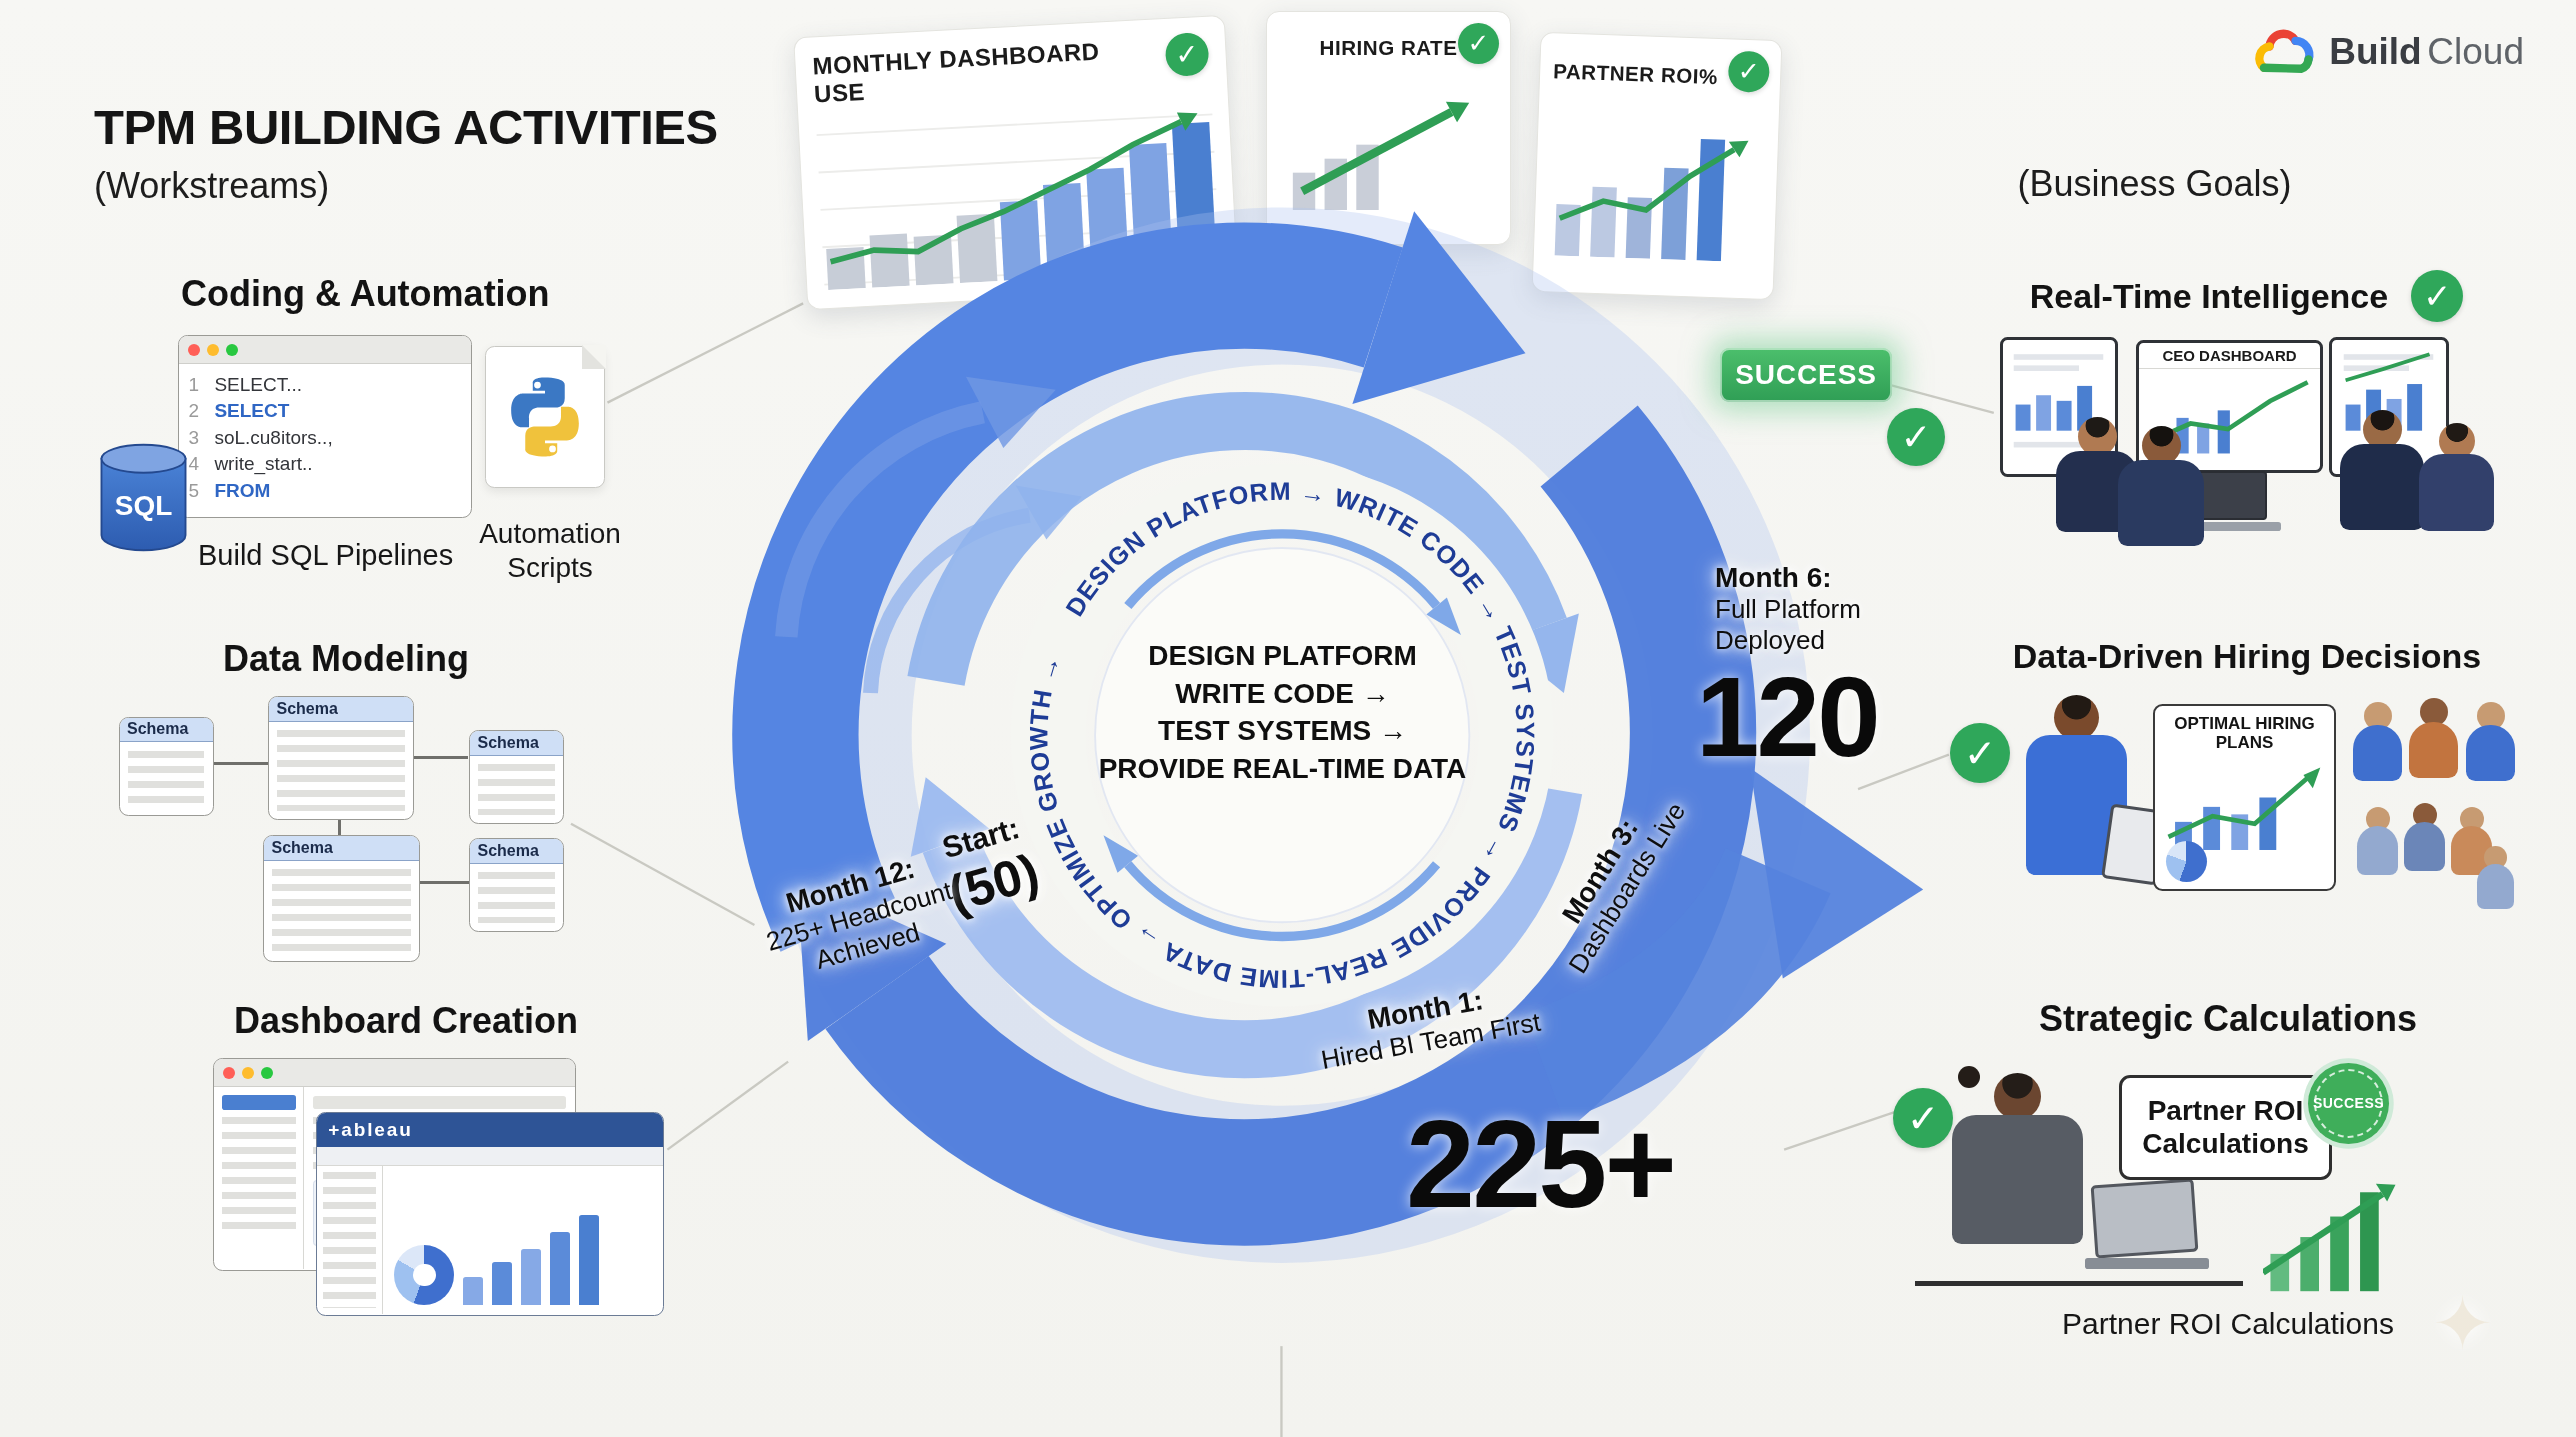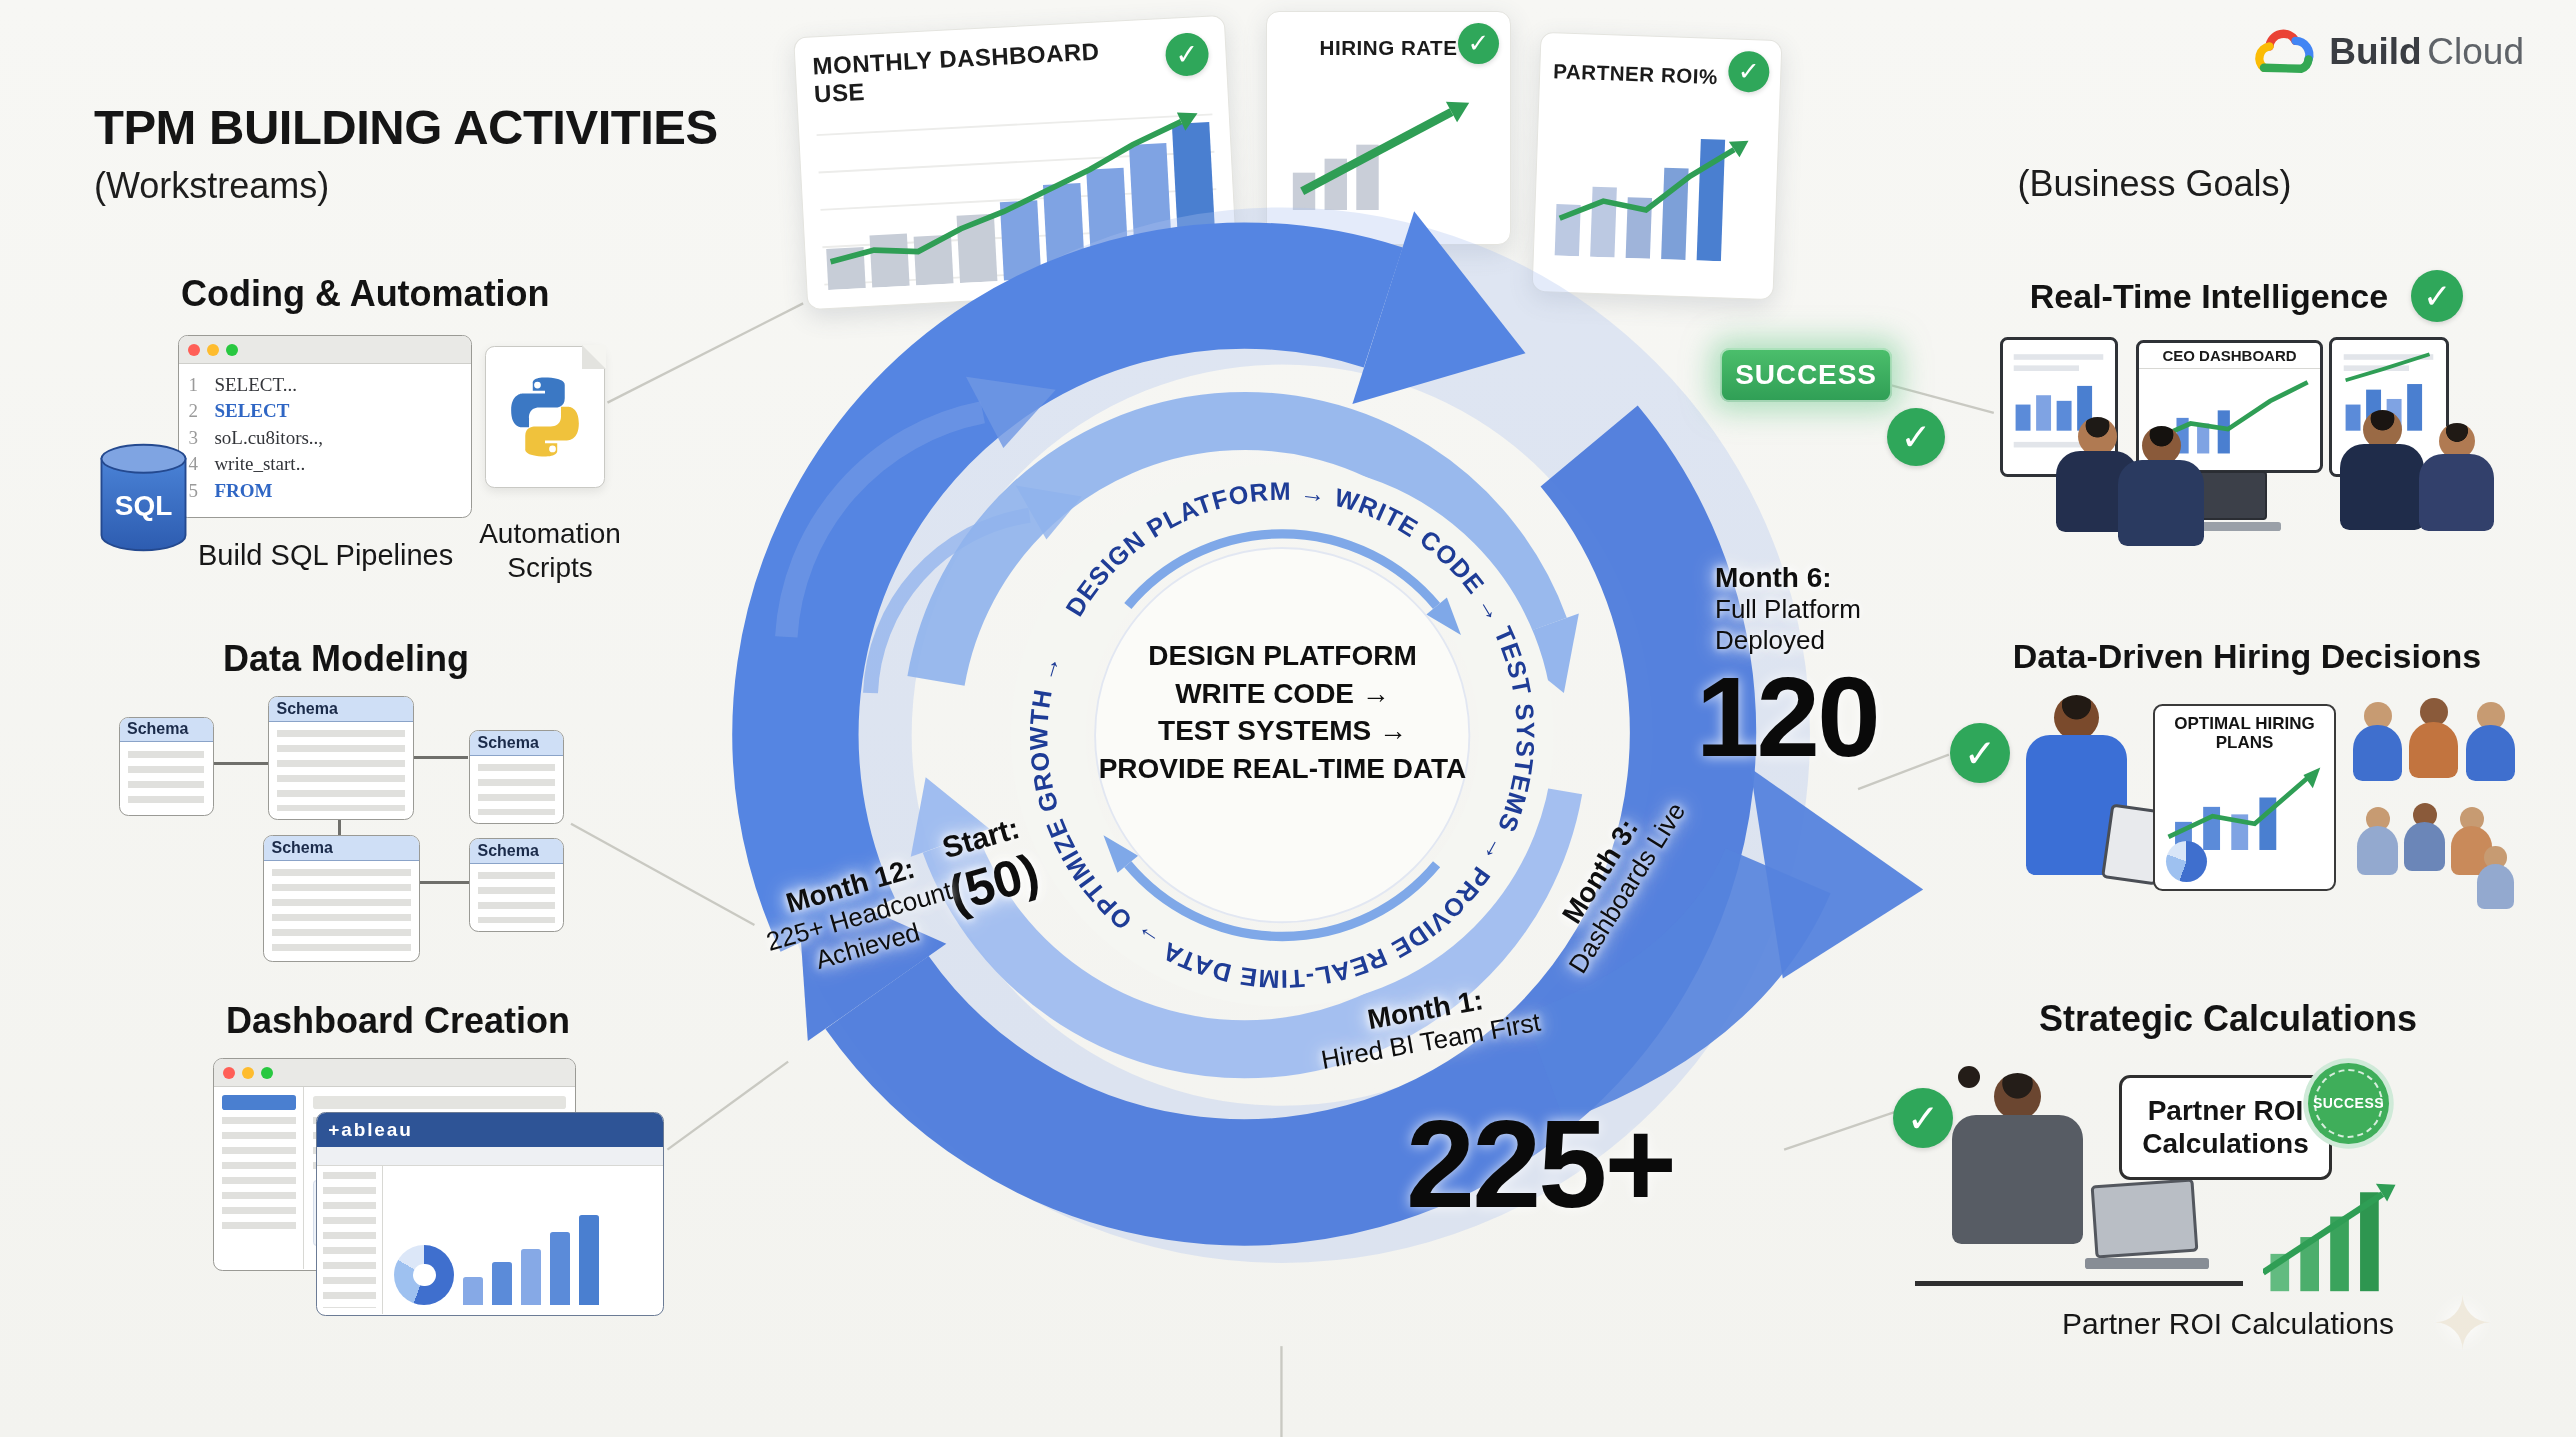--- a/index.html
+++ b/index.html
@@ -23,21 +23,21 @@
   .titlebar { height:28px; background:#e9e9e6; display:flex; align-items:center; gap:6.6px;
               padding:0 9.4px; border-bottom:0.9px solid #cfcfcb; }
   .dot { width:12px; height:12px; border-radius:50%; }
   .stripes { background:repeating-linear-gradient(#e0e0dd 0 6.6px, transparent 6.6px 15px); }
 
   .schema-head { background:#cfdff6; font-size:16px; font-weight:700; padding:2.8px 7.5px;
                  border-bottom:1.4px solid #8aa3c8; color:#1b2b4a; }
   .schema-body { margin:8.4px; }
   .conn { position:absolute; background:#6f6f6b; }
 
-  .code-body { font-family:Liberation Serif, serif; font-size:19px;
+  .code-body { font-family:Liberation Sans, sans-serif; font-size:19px;
                padding:7.5px 9.4px; line-height:1.4; color:#33353a; }
   .ln { color:#9a9a9a; display:inline-block; width:26px; }
   .kw { color:#2f66c4; font-weight:700; }
 
   .milestone { text-align:center; color:#0e0e0e; z-index:3;
                text-shadow:0 0 7.5px #fff, 0 0 15px #fff, 0 0 24px rgba(255,255,255,.85); }
   .m-label { display:block; font-weight:800; font-size:28px; }
   .m-desc { display:block; font-size:26px; line-height:1.18; }
   .bignum { font-weight:800; color:#0a0a0a; letter-spacing:-2.8px; z-index:3;
             text-shadow:0 0 13px rgba(255,255,255,.8); }
@@ -255,21 +255,21 @@
     <div class="window abs" style="left:152px;top:139px;width:157px;height:127px;border-width:1.4px">
       <div class="schema-head">Schema</div>
       <div class="schema-body stripes" style="height:84px"></div>
     </div>
     <div class="window abs" style="left:358px;top:142px;width:95px;height:94px;border-width:1.4px">
       <div class="schema-head">Schema</div>
       <div class="schema-body stripes" style="height:51px"></div>
     </div>
   </div>
 
-  <div class="abs sec-title" style="left:226px;top:1000px;z-index:3">Dashboard Creation</div>
+  <div class="abs sec-title" style="left:234px;top:1000px;z-index:3">Dashboard Creation</div>
 
   <div class="abs window" style="left:213px;top:1058px;width:363px;height:213px;z-index:2">
     <div class="titlebar">
       <span class="dot" style="background:#ff5f57"></span>
       <span class="dot" style="background:#febc2e"></span>
       <span class="dot" style="background:#28c840"></span>
     </div>
     <div style="display:flex;height:calc(100% - 29px)">
       <div style="width:90px;border-right:1.4px solid #d8d8d4;padding:7.5px">
         <div style="height:15px;background:#4a7fd0;border-radius:2.8px;margin-bottom:7.5px"></div>

